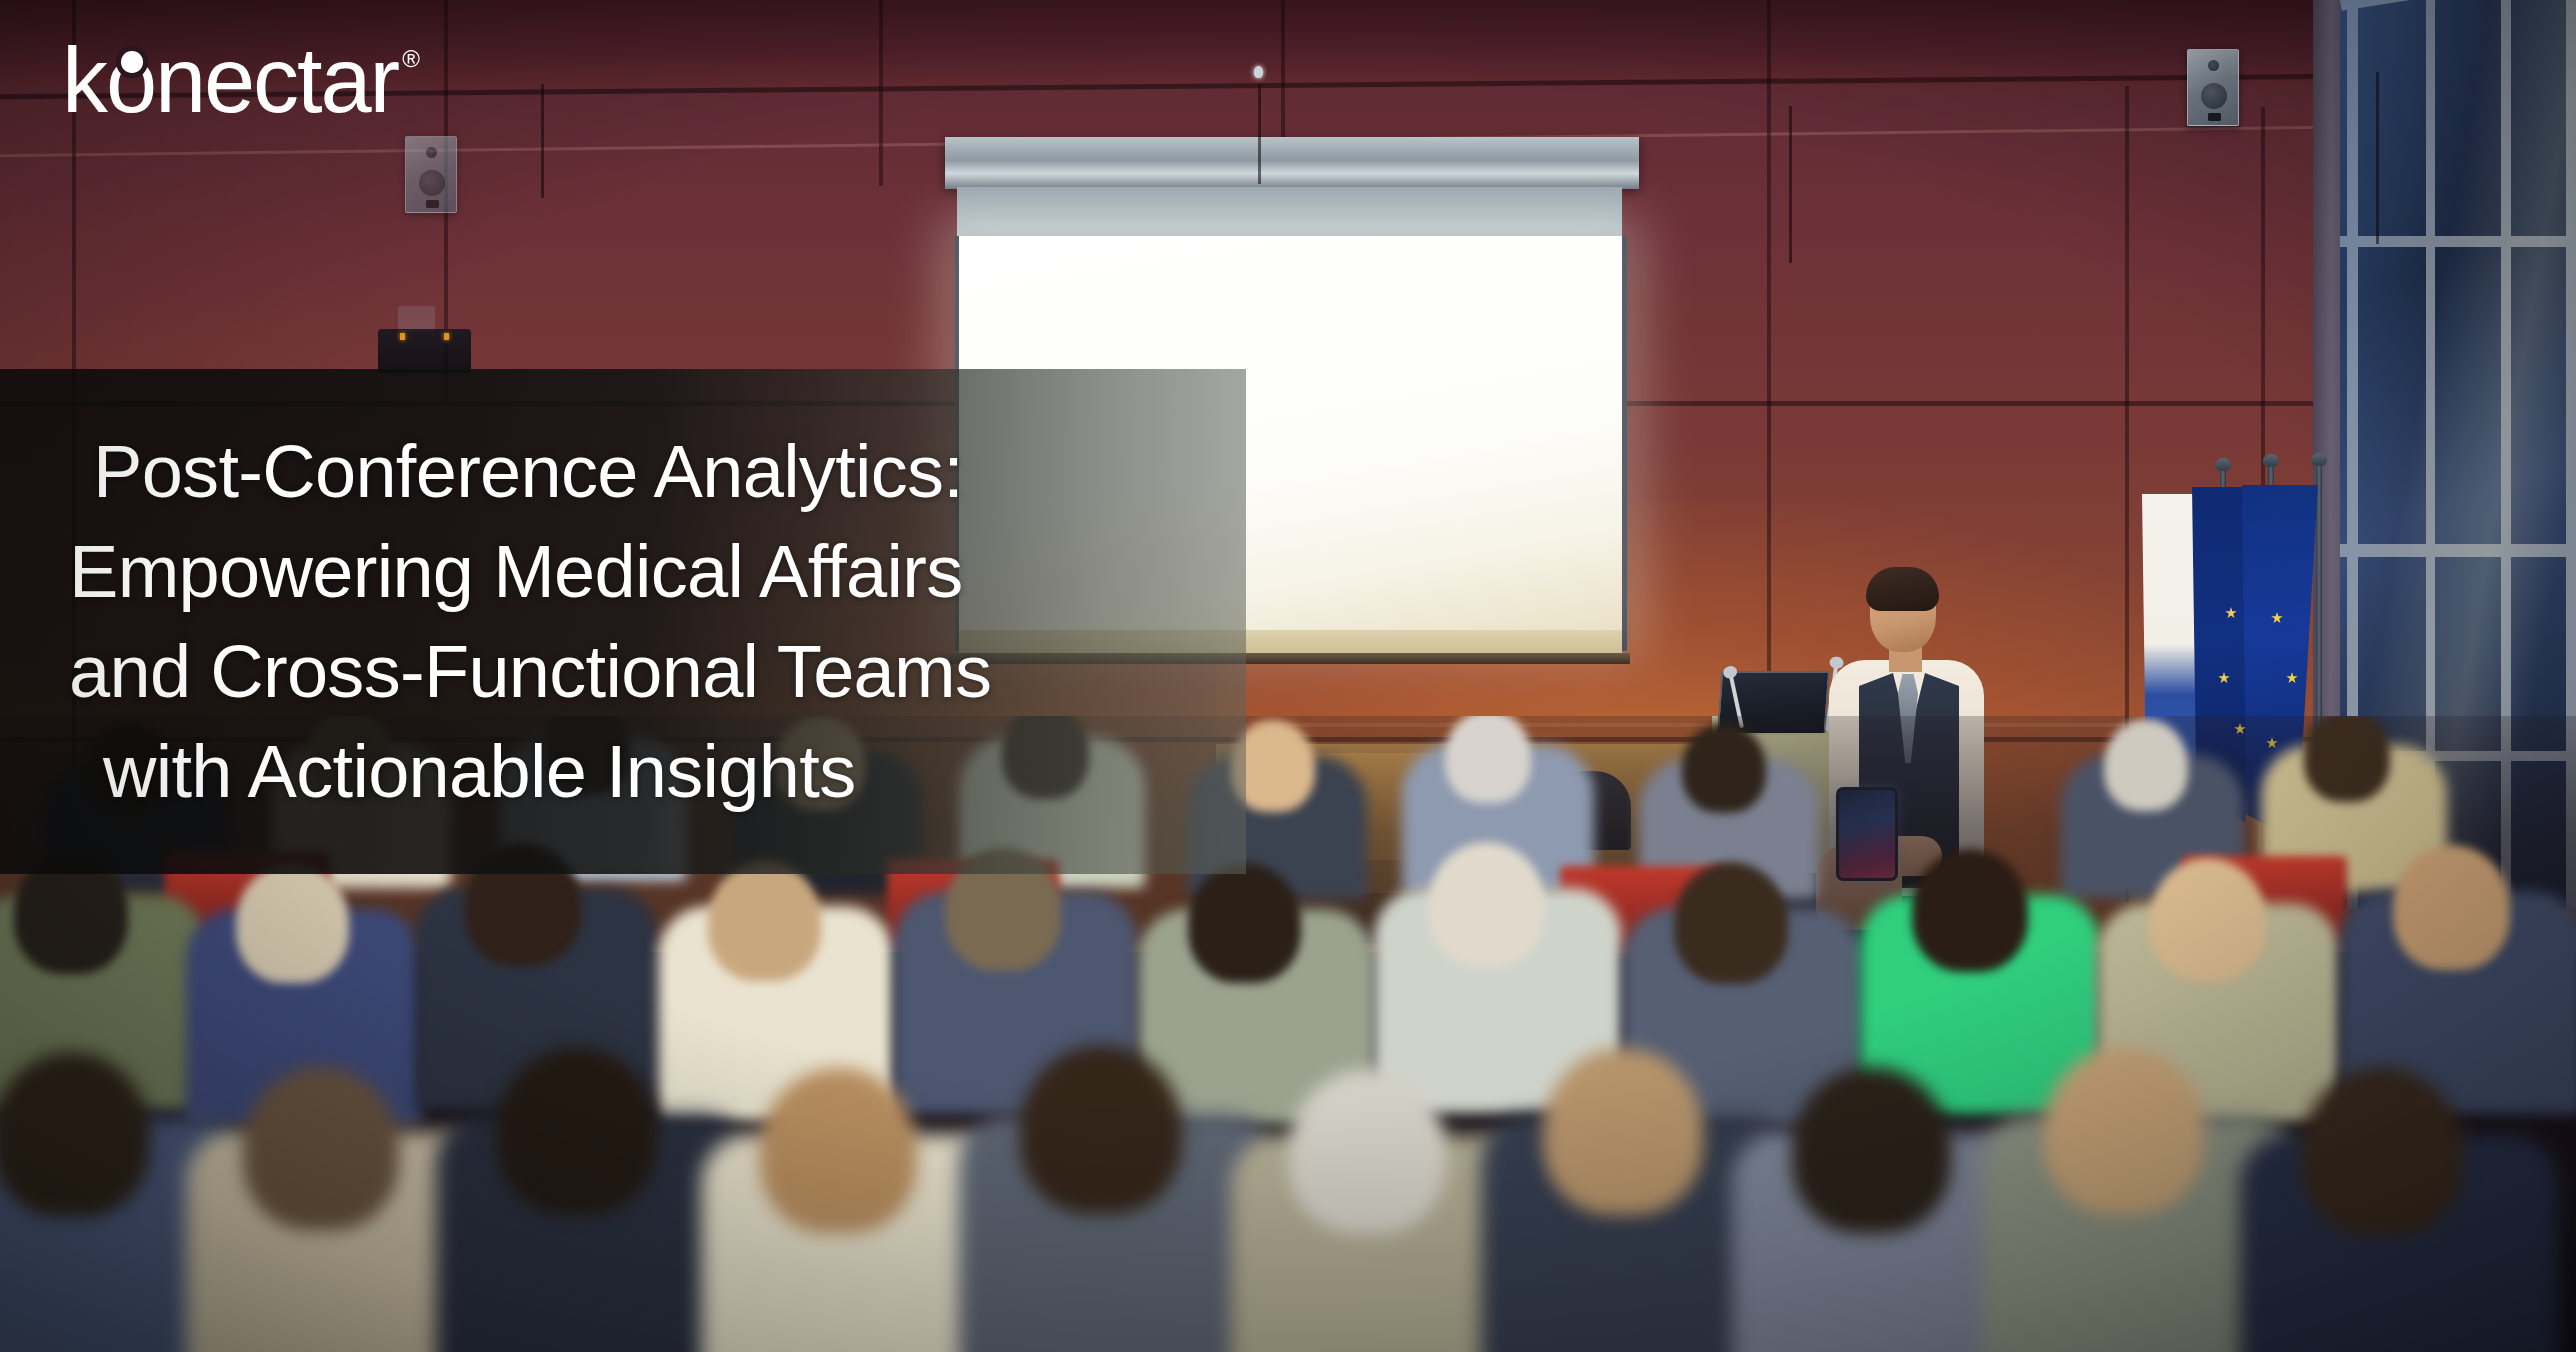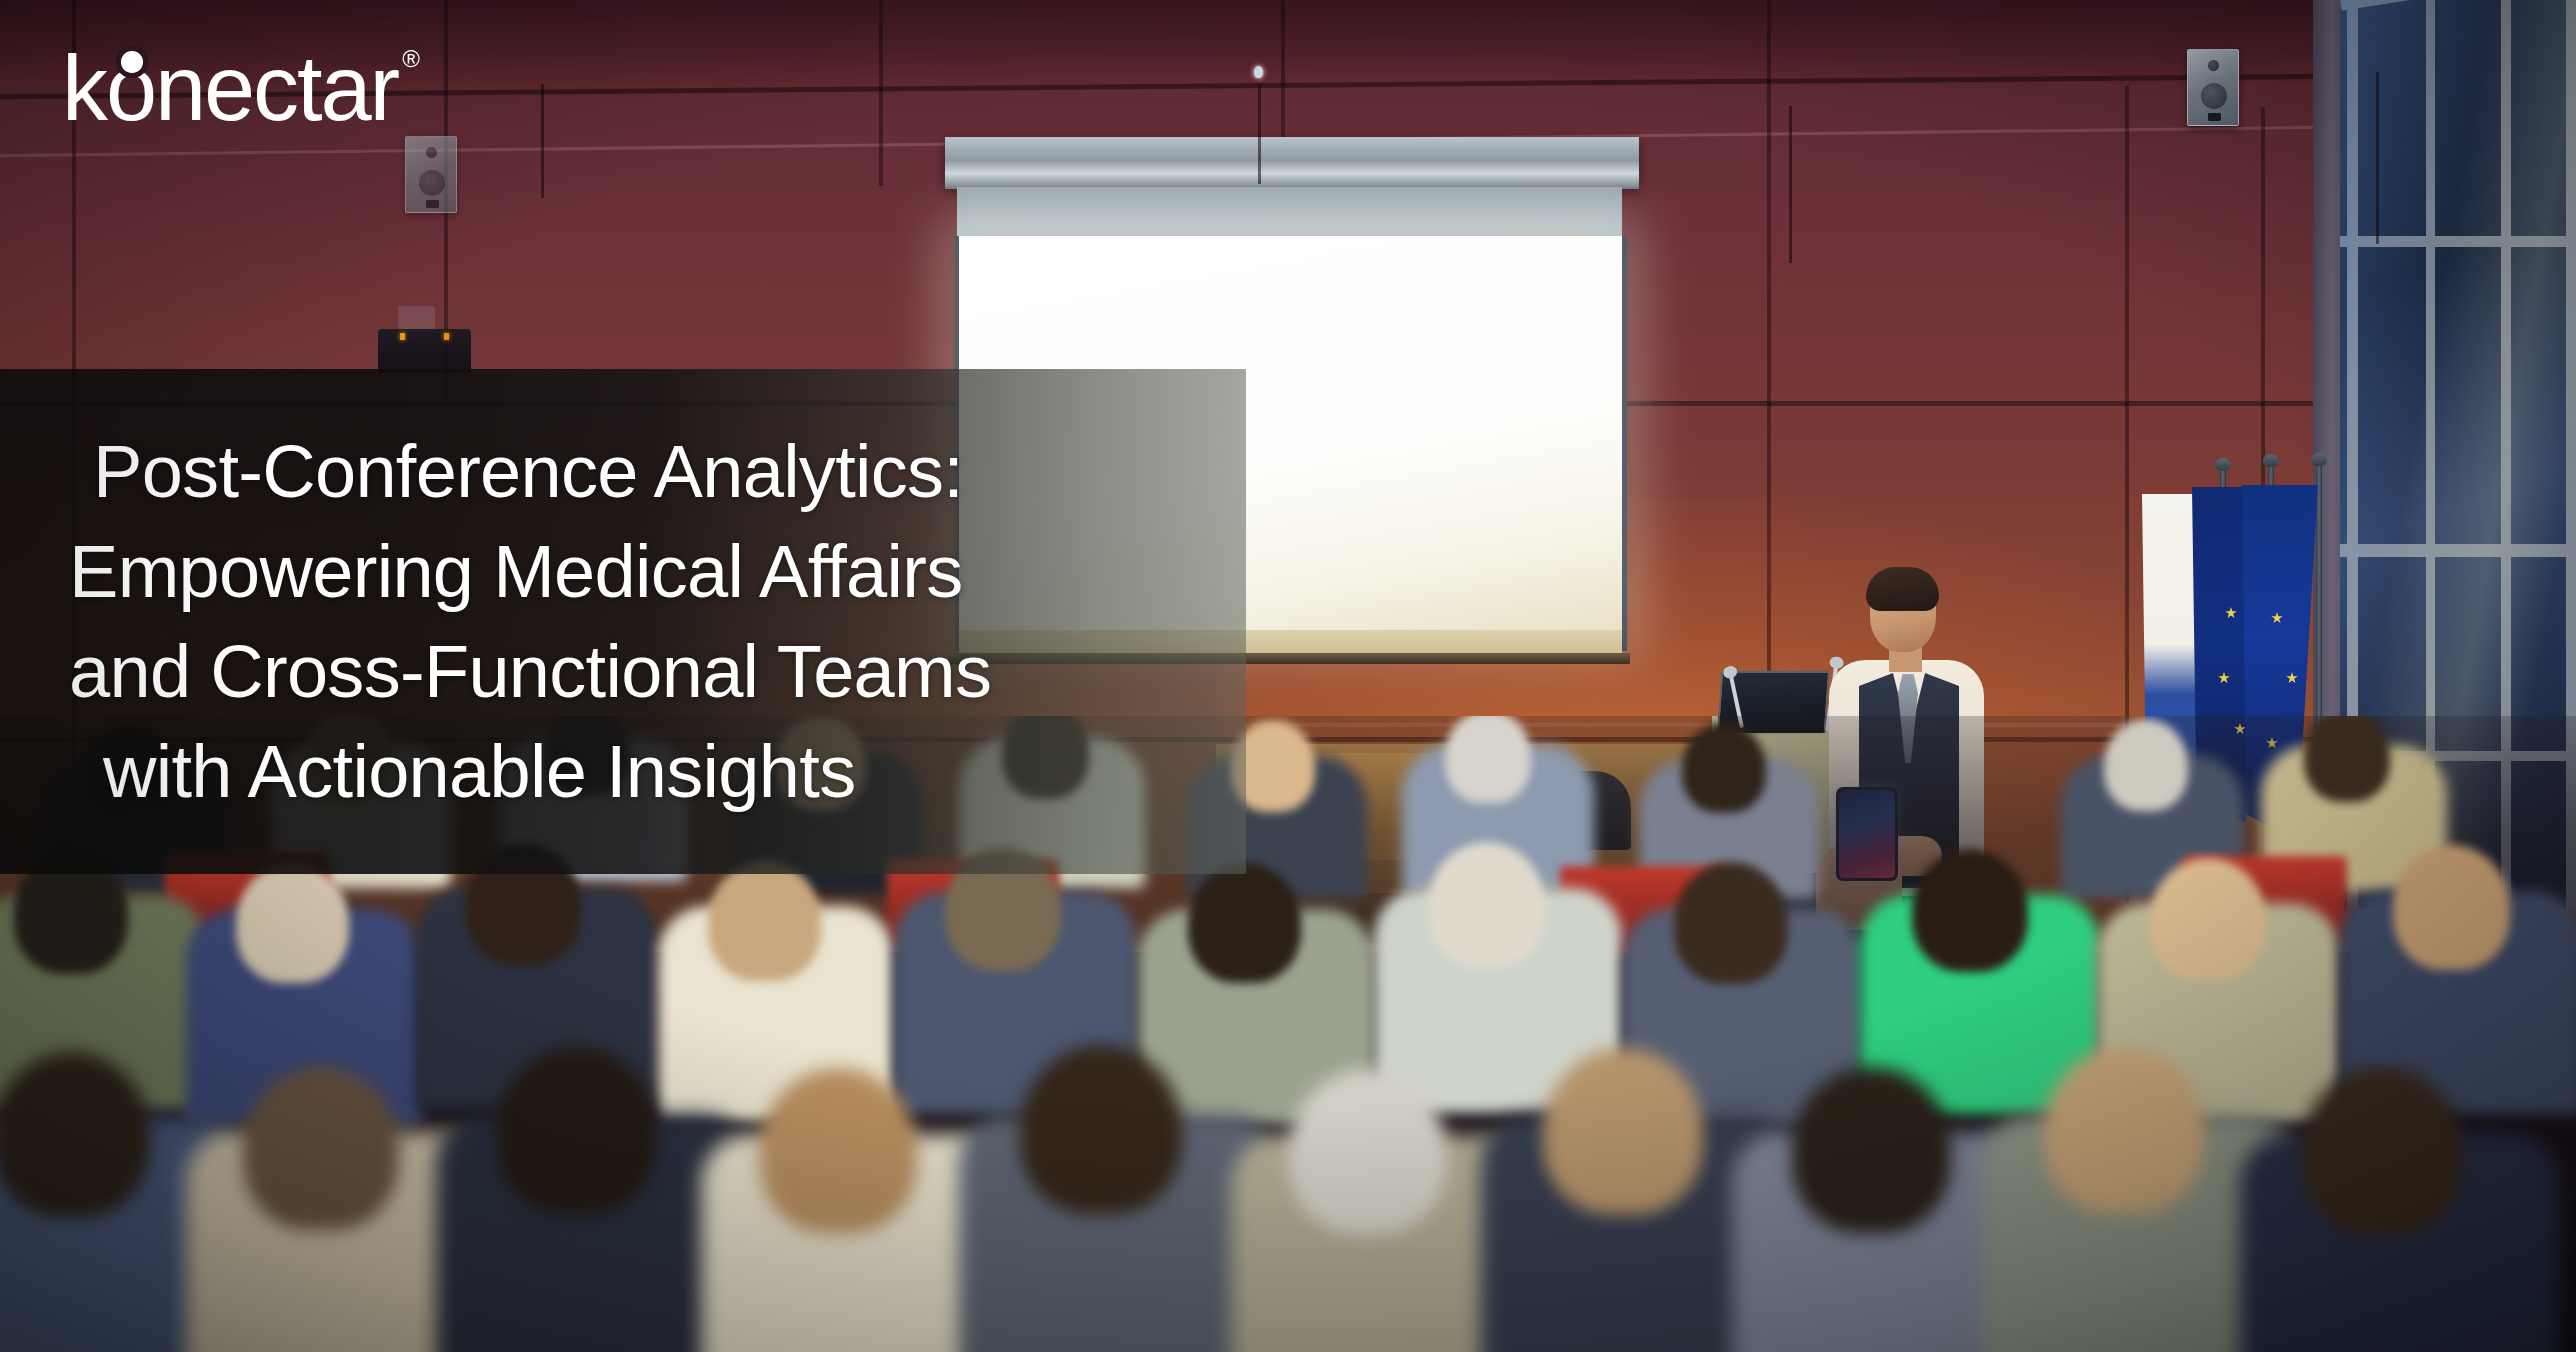--- a/index.html
+++ b/index.html
@@ -294,21 +294,21 @@
   .title-line.indent2 { padding-left:34px; }
 
   
   .logo {
     position:absolute; left:62px; top:34px;
     display:flex; align-items:flex-start; z-index:40;
   }
   .logo-word {
     position:relative; color:#ffffff;
     font-family:"Liberation Sans", sans-serif;
-    font-size:92px; line-height:92px; font-weight:400; letter-spacing:-2.1px;margin-top:8px;
+    font-size:92px; line-height:92px; font-weight:400; letter-spacing:-2.1px;
   }
   .logo-o-wrap { position:relative; display:inline-block; width:0; height:0; }
   .logo-o-dot {
     position:absolute; left:0.7px; top:-1.4px; width:21.5px; height:21.5px;
     border-radius:50%; background:#ffffff;
     box-shadow:0 0 0 5px #2a1520;
   }
   .logo-reg {
     color:#ffffff; font-size:24px; line-height:24px; font-weight:400;
     margin-left:4.3px; margin-top:13px;

